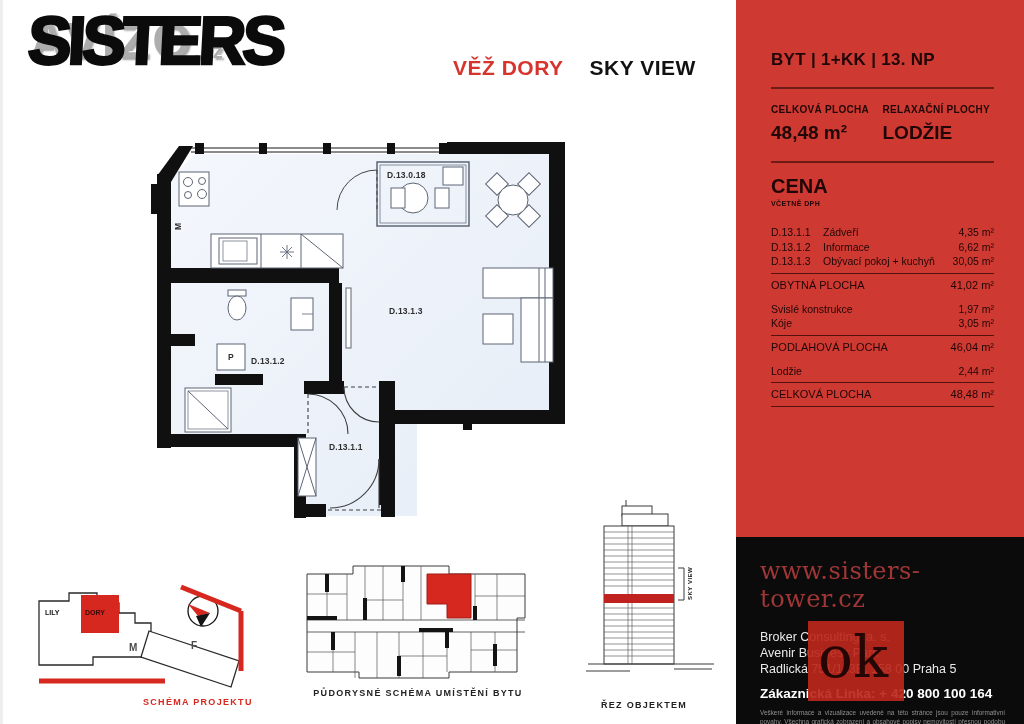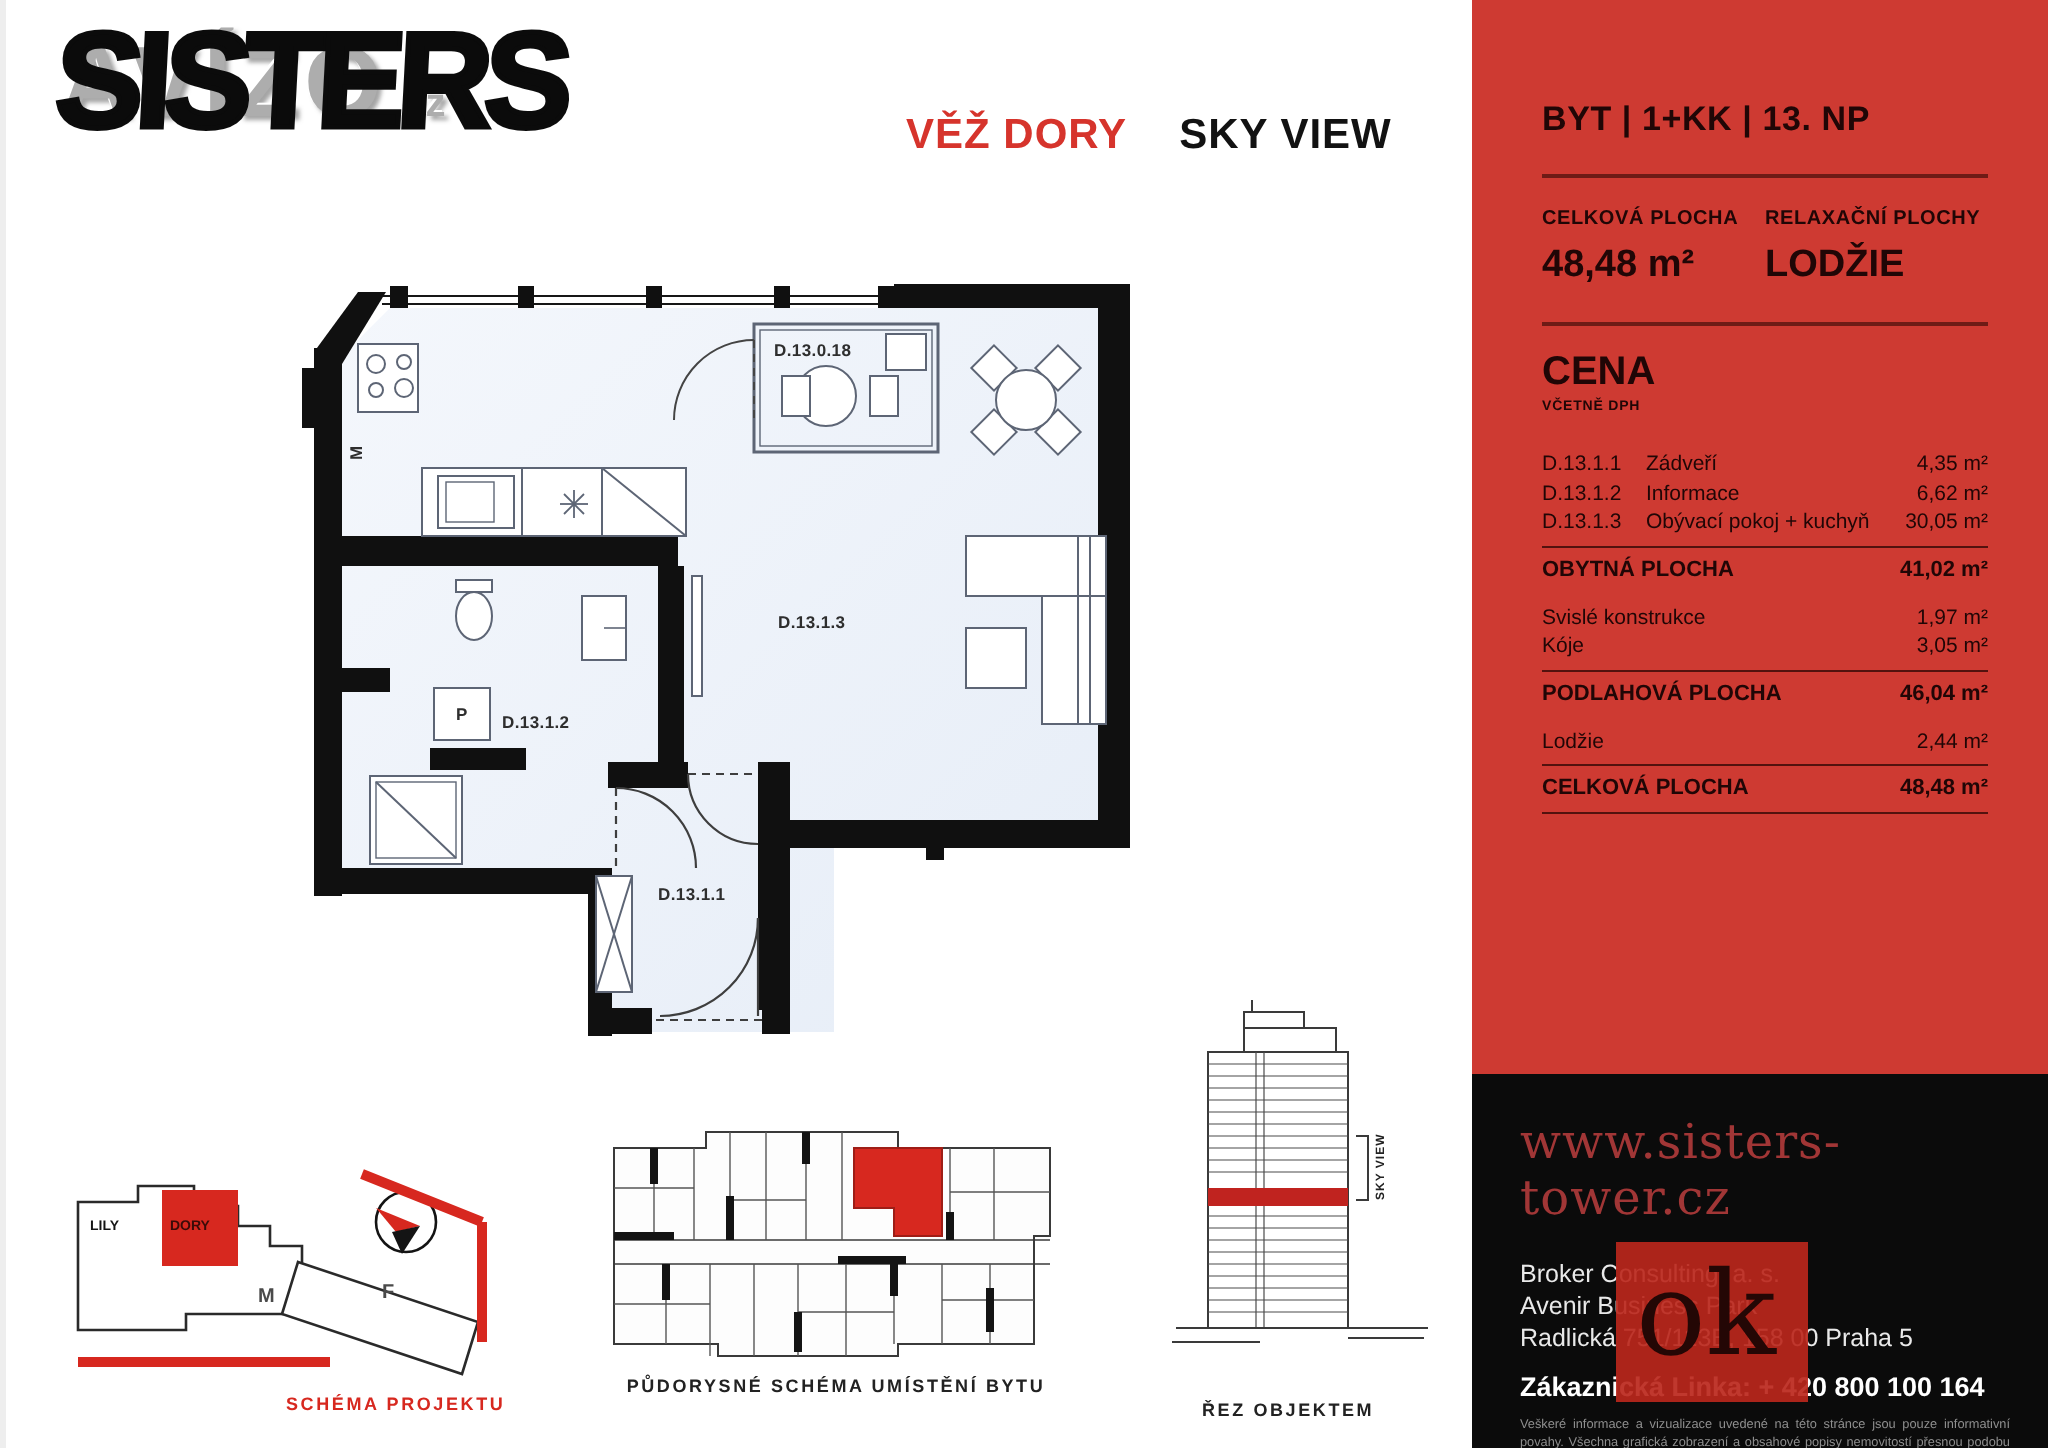--- a/index.html
+++ b/index.html
@@ -45,21 +45,21 @@
   .sb-small-label{font-size:10px;font-weight:bold;letter-spacing:.3px;}
   .sb-big-value{font-size:19px;font-weight:bold;margin-top:7px;}
   .price-block{margin-top:12px;}
   .price-label{font-size:20px;font-weight:bold;}
   .price-note{font-size:7px;font-weight:bold;letter-spacing:.4px;margin-top:2px;}
   .room-table{margin-top:18px;font-size:10.5px;}
   .rt-row{display:flex;line-height:14.5px;}
   .rt-code{width:52px;flex:none;}
   .rt-name{flex:1;}
   .rt-area{flex:none;text-align:right;}
-  .rt-row.bold{font-weight:bold;font-size:11px;line-height:15px;gap:25px;}
+  .rt-row.bold{font-weight:normal;font-size:11px;line-height:15px;gap:25px;}
   .rt-line{border:none;border-top:1.5px solid #53120e;margin:4px 0 4px 0;}
   .rt-gap{height:9px;}
   
   .footer{position:absolute;left:733px;top:537px;width:291px;height:187px;background:#0b0b0b;
     box-sizing:border-box;padding:20px 22px 0 24px;color:#ececec;}
   .website{font-family:"DejaVu Serif",serif;font-size:24px;color:#a13636;letter-spacing:.5px;}
   .company-block{margin-top:16px;font-size:12.5px;line-height:16px;color:#e9e9e9;}
   .phone{margin-top:9px;font-size:13.5px;font-weight:bold;color:#fff;}
   .disclaimer{margin-top:8px;font-size:6.4px;line-height:8.7px;color:#8f8f8f;text-align:justify;}
   .ok-badge{position:absolute;left:72px;top:84px;width:96px;height:80px;background:rgba(187,39,28,.92);z-index:4;

